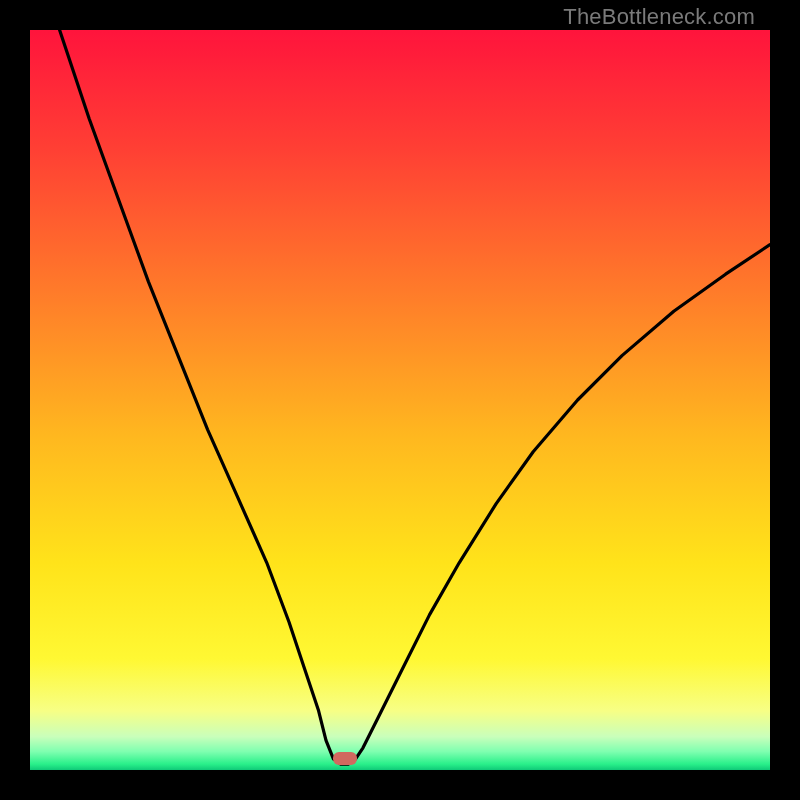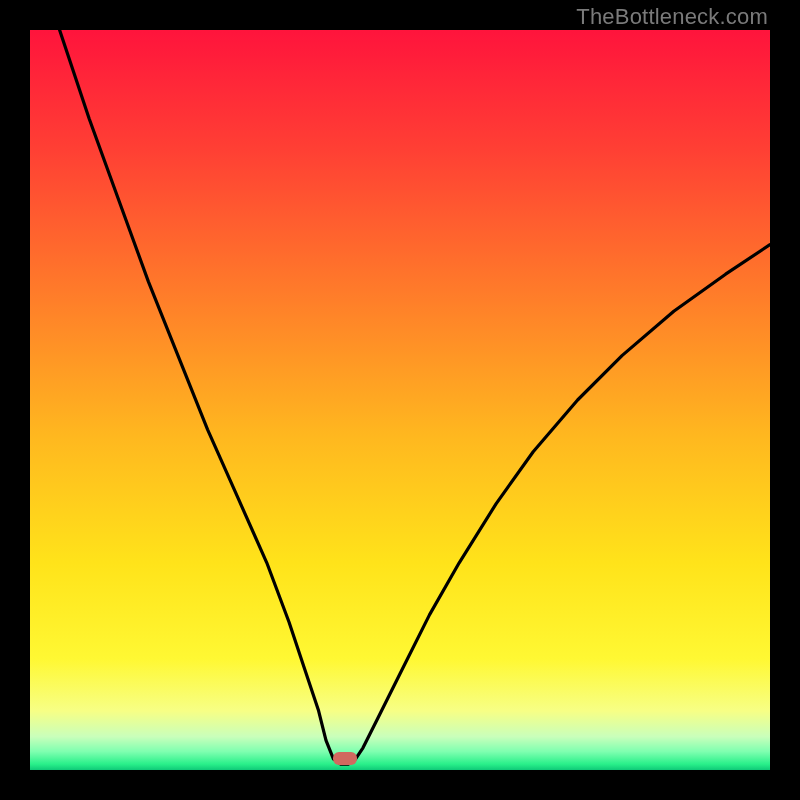--- a/index.html
+++ b/index.html
@@ -40,21 +40,21 @@
     width: 100%;
     height: 100%;
   }
   .marker {
     position: absolute;
     border-radius: 6px;
   }
   .watermark {
     position: absolute;
     top: 4px;
-    right: 32px;
+    right: 45px;
     color: #7a7a7a;
     font-family: Arial, Helvetica, sans-serif;
     font-size: 22px;
     font-weight: 500;
     letter-spacing: 0.2px;
     margin-left: 36px;
   }
 </style>
 </head>
 <body>

